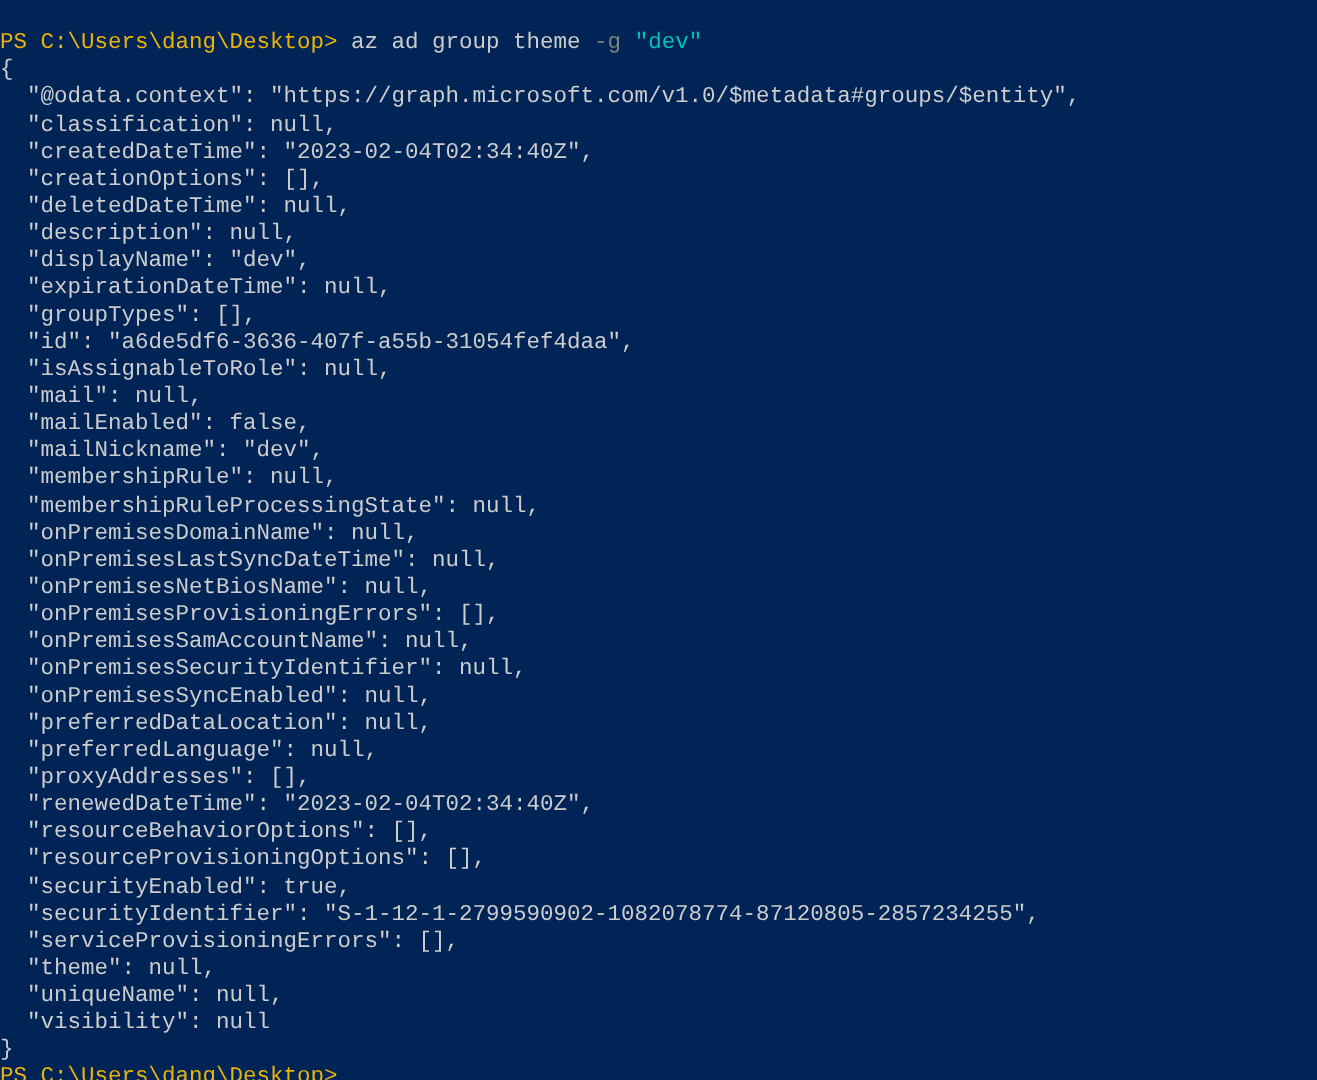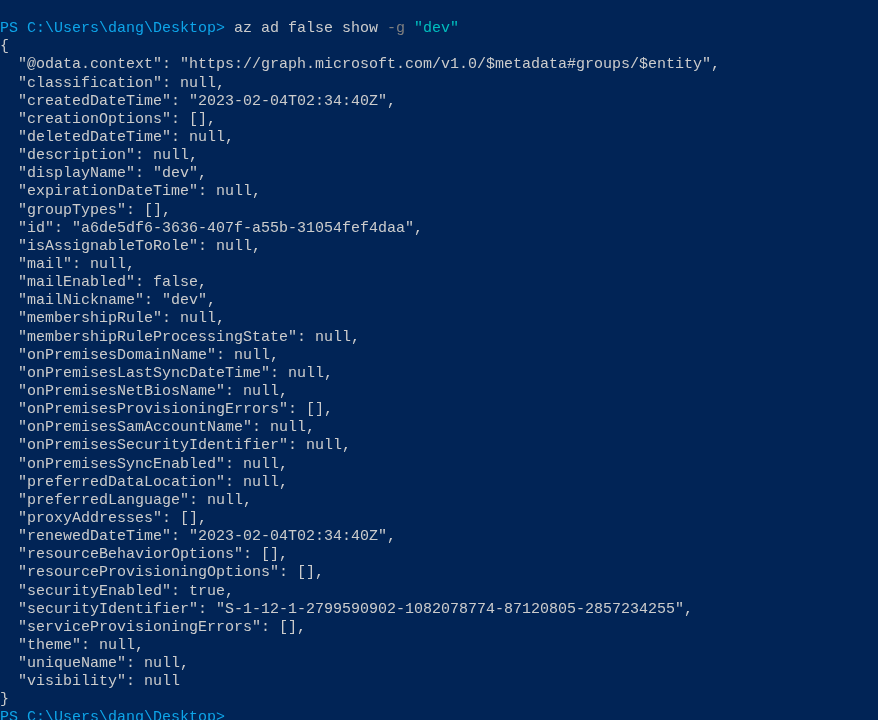--- a/index.html
+++ b/index.html
@@ -15,40 +15,40 @@
       line-height: 1.21;
       width: 878px;
       height: 720px;
       overflow: hidden;
       padding: 2px 0;
     }
     .terminal {
       white-space: pre;
     }
     .prompt {
-      color: #0ea5e9;
+      color: #eab308;
     }
     .cmd-base {
       color: #cccccc;
     }
     .cmd-flag {
       color: #808080;
     }
     .cmd-arg {
       color: #00bfbf;
     }
     .json-output {
       color: #cccccc;
     }
   </style>
 </head>
 <body>
 
 <div class="terminal">
-<span><span class="prompt">PS C:\Users\dang\Desktop&gt; </span><span class="cmd-base">az ad false show </span><span class="cmd-flag">-g </span><span class="cmd-arg">"dev"</span></span>
+<span><span class="prompt">PS C:\Users\dang\Desktop&gt; </span><span class="cmd-base">az ad group theme </span><span class="cmd-flag">-g </span><span class="cmd-arg">"dev"</span></span>
 <span class="json-output">{</span>
 <span class="json-output">  "@odata.context": "https://graph.microsoft.com/v1.0/$metadata#groups/$entity",</span>
 <span class="json-output">  "classification": null,</span>
 <span class="json-output">  "createdDateTime": "2023-02-04T02:34:40Z",</span>
 <span class="json-output">  "creationOptions": [],</span>
 <span class="json-output">  "deletedDateTime": null,</span>
 <span class="json-output">  "description": null,</span>
 <span class="json-output">  "displayName": "dev",</span>
 <span class="json-output">  "expirationDateTime": null,</span>
 <span class="json-output">  "groupTypes": [],</span>

